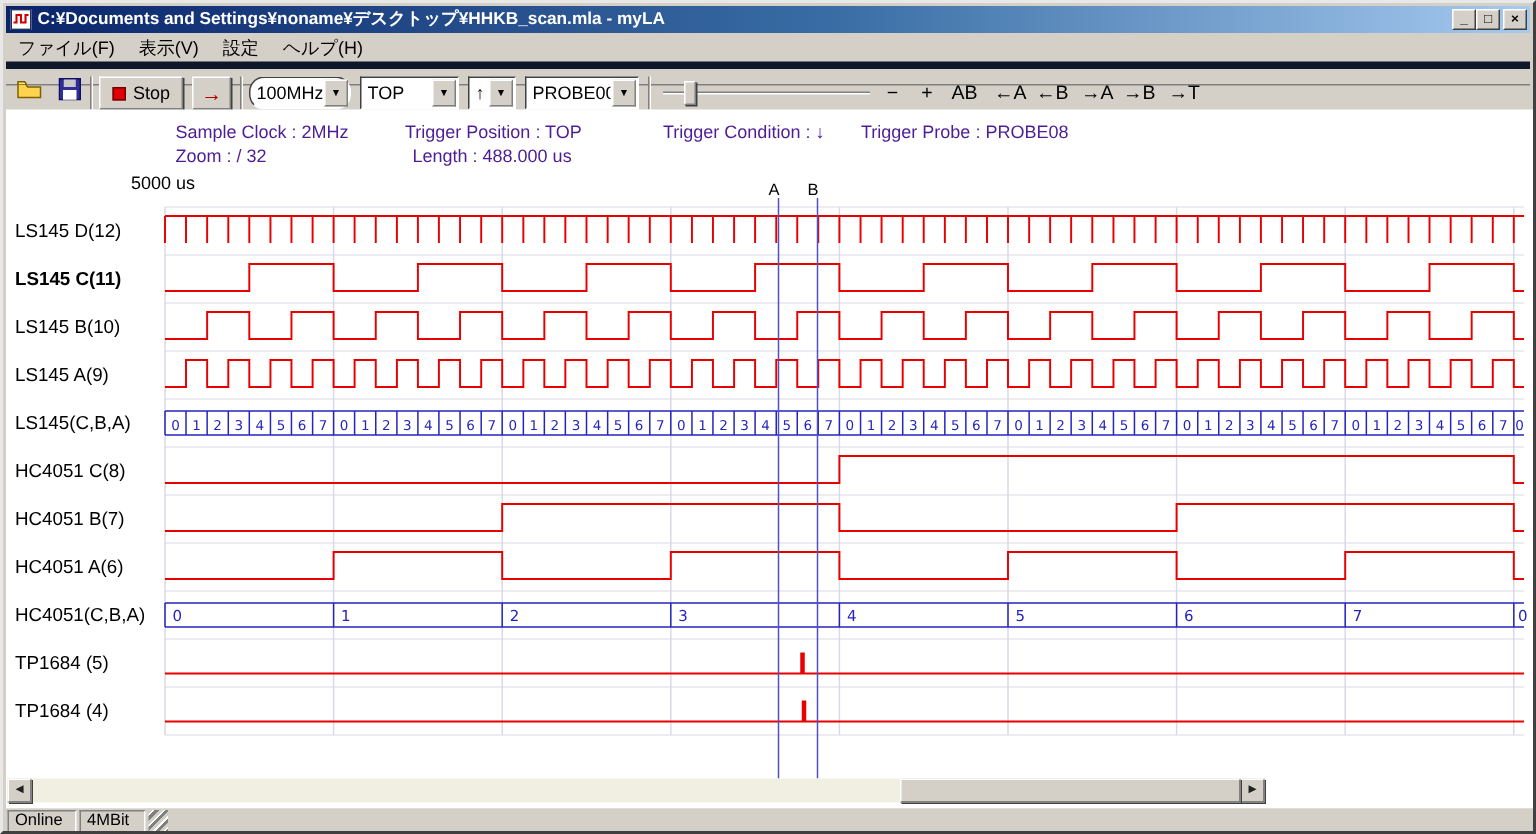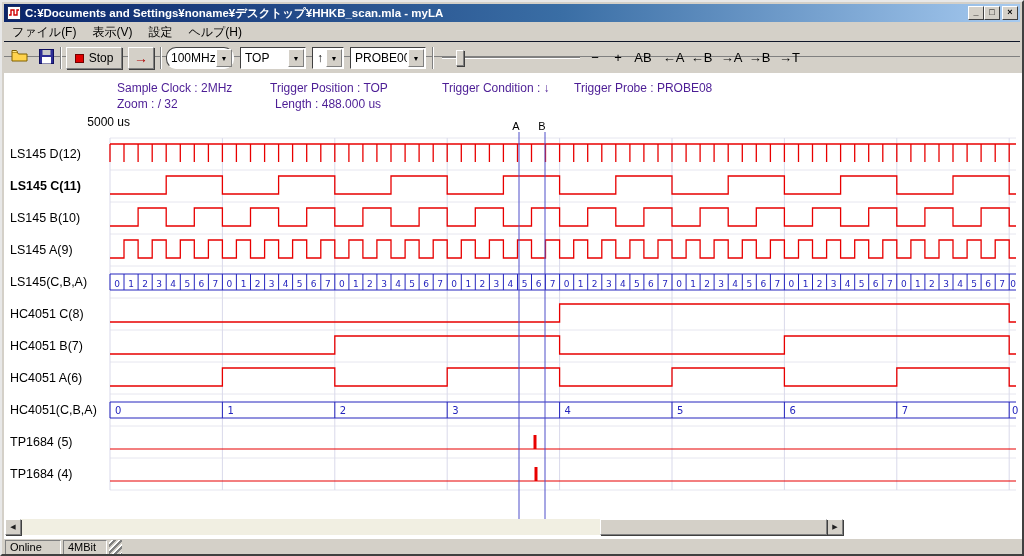--- a/index.html
+++ b/index.html
@@ -19,21 +19,21 @@
             border:1px solid; border-color:#ffffff #404040 #404040 #ffffff;
             font-size:9px; line-height:11px; text-align:center; color:#000; font-weight:bold; }
 
   
   .menubar { position:absolute; left:2px; top:21px; right:2px; height:18px; display:flex;
              align-items:center; font-size:12px; }
   .menu-item { padding:1px 8px; }
 
   
   .toolbar { position:absolute; left:2px; top:39px; right:2px; height:16px;
-             border-top:1px solid #0f172a; border-bottom:1px solid #808080; }
+             border-top:5px solid #0f172a; border-bottom:1px solid #808080; }
   .tool-sep { position:absolute; top:5px; width:2px; height:22px;
               border-left:1px solid #808080; border-right:1px solid #ffffff; }
   .icon-btn { position:absolute; top:5px; width:24px; height:22px; display:flex;
               align-items:center; justify-content:center; }
   .raised { background:#d4d0c8; border:1px solid; border-color:#ffffff #808080 #808080 #ffffff;
             box-shadow:1px 1px 0 #404040; }
   .stop-btn { position:absolute; left:62px; top:5px; width:56px; height:22px; display:flex;
               align-items:center; justify-content:center; gap:5px; font-size:12px; }
   .stop-square { width:9px; height:9px; background:#e00000; border:1px solid #700000; }
   .run-btn { position:absolute; left:124px; top:5px; width:26px; height:22px; text-align:center;
@@ -471,18 +471,18 @@
 
   <div class="scrollbar">
     <span class="sb-btn raised">◀</span>
     <span class="sb-track">
       <span class="sb-thumb raised"></span>
     </span>
     <span class="sb-btn raised">▶</span>
   </div>
 
   <div class="statusbar">
-    <span class="sb-panel" style="width:56px;">Online</span>
+    <span class="sb-panel" style="width:46px;">Online</span>
     <span class="sb-panel" style="width:44px;">4MBit</span>
     <span class="grip"></span>
   </div>
 
 </div>
 
 </body></html>

